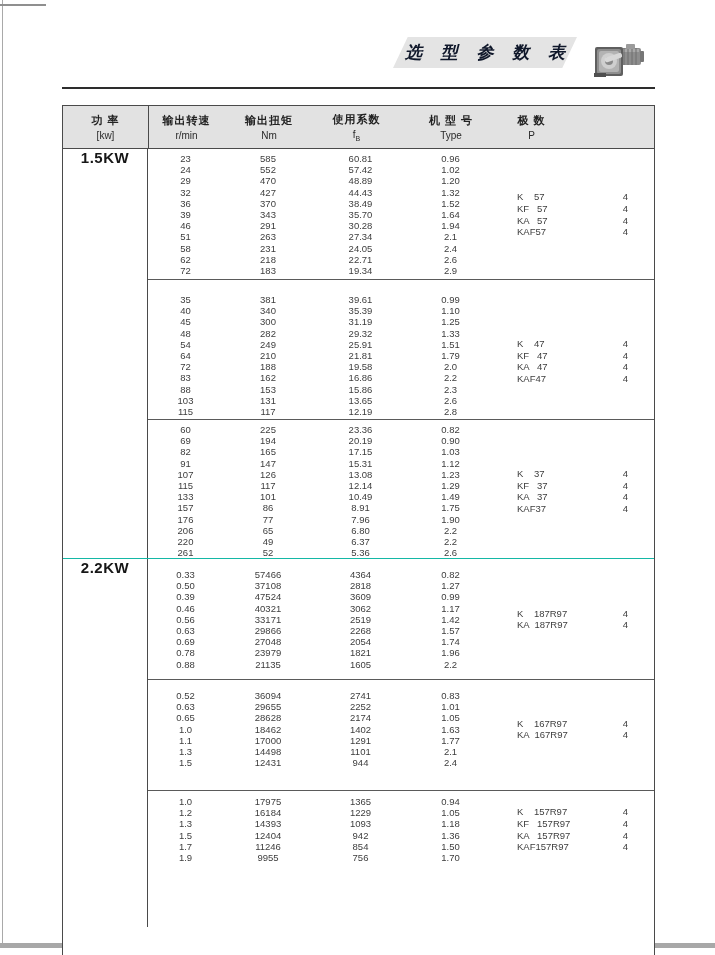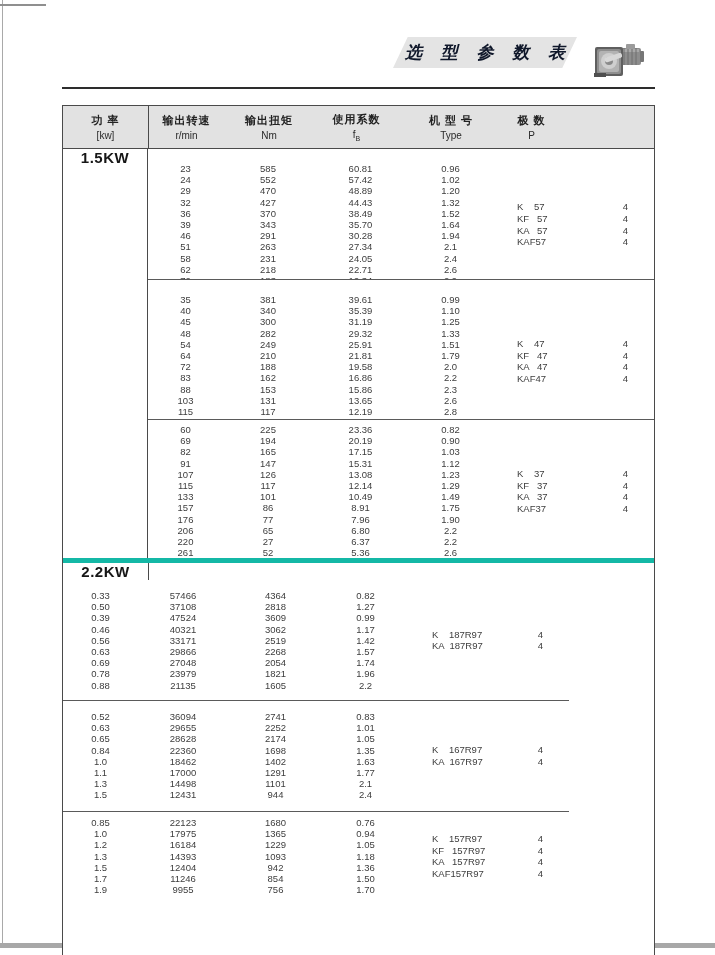--- a/index.html
+++ b/index.html
@@ -42,29 +42,29 @@
   }
   .th-power { width:86px; border-right:1px solid #4a4a4a; }
   .th-c1 { width:75px; } .th-c2 { width:90px; } .th-c3 { width:95px; }
   .th-c4 { width:85px; } .th-c5 { width:104px; } .th-c6 { width:57px; }
   .th-label { font-size:11px; font-weight:bold; letter-spacing:1px; }
   .th-unit { font-size:10px; font-weight:normal; color:#2a2a2a; }
   .th-unit sub { font-size:7px; }
 
   .tbody { }
   .section { display:flex; }
-  .section:nth-child(2) { border-top:5px solid #14b8a6;flex-direction:column; }
+  .section:nth-child(2) { border-top:1px solid #14b8a6; }
   .power-cell {
     width:86px; border-right:1px solid #4a4a4a; text-align:center;
     font-size:15px; font-weight:bold; color:#161616; letter-spacing:0.5px;
   }
   .blocks { width:506px; }
   .block { overflow:hidden; }
   .blocks .block + .block { border-top:1px solid #5a5a5a; }
-  .section:nth-child(1) .blocks .block:nth-child(1){ height:130px; padding-top:14px; }
+  .section:nth-child(1) .blocks .block:nth-child(1){ height:130px; padding-top:4px; }
   .section:nth-child(1) .blocks .block:nth-child(2){ height:140px; padding-top:14px; }
   .section:nth-child(1) .blocks .block:nth-child(3){ height:139px; padding-top:4px; }
   .section:nth-child(2) .blocks .block:nth-child(1){ height:120px; padding-top:10px; }
   .section:nth-child(2) .blocks .block:nth-child(2){ height:111px; padding-top:10px; }
   .section:nth-child(2) .blocks .block:nth-child(3){ height:137px; padding-top:5px; }
 
   .block-flex { display:flex; align-items:stretch; }
   .data-rows { width:345px; }
   .data-row { display:grid; grid-template-columns:75px 90px 95px 85px; line-height:11.2px; }
   .data-row span { text-align:center; font-size:9.5px; color:#3d3d3d; }
@@ -382,21 +382,21 @@
                     <span>1.90</span>
                   </div>
                   <div class="data-row">
                     <span>206</span>
                     <span>65</span>
                     <span>6.80</span>
                     <span>2.2</span>
                   </div>
                   <div class="data-row">
                     <span>220</span>
-                    <span>27</span>
+                    <span>49</span>
                     <span>6.37</span>
                     <span>2.2</span>
                   </div>
                   <div class="data-row">
                     <span>261</span>
                     <span>52</span>
                     <span>5.36</span>
                     <span>2.6</span>
                   </div>
                 </div>
@@ -510,26 +510,20 @@
                     <span>2252</span>
                     <span>1.01</span>
                   </div>
                   <div class="data-row">
                     <span>0.65</span>
                     <span>28628</span>
                     <span>2174</span>
                     <span>1.05</span>
                   </div>
                   <div class="data-row">
-                    <span>0.84</span>
-                    <span>22360</span>
-                    <span>1698</span>
-                    <span>1.35</span>
-                  </div>
-                  <div class="data-row">
                     <span>1.0</span>
                     <span>18462</span>
                     <span>1402</span>
                     <span>1.63</span>
                   </div>
                   <div class="data-row">
                     <span>1.1</span>
                     <span>17000</span>
                     <span>1291</span>
                     <span>1.77</span>
@@ -555,26 +549,20 @@
                   <div class="type-row">
                     <span class="type-model">KA  167R97</span>
                     <span class="type-p">4</span>
                   </div>
                 </div>
               </div>
             </div>
             <div class="block">
               <div class="block-flex">
                 <div class="data-rows">
-                  <div class="data-row">
-                    <span>0.85</span>
-                    <span>22123</span>
-                    <span>1680</span>
-                    <span>0.76</span>
-                  </div>
                   <div class="data-row">
                     <span>1.0</span>
                     <span>17975</span>
                     <span>1365</span>
                     <span>0.94</span>
                   </div>
                   <div class="data-row">
                     <span>1.2</span>
                     <span>16184</span>
                     <span>1229</span>

